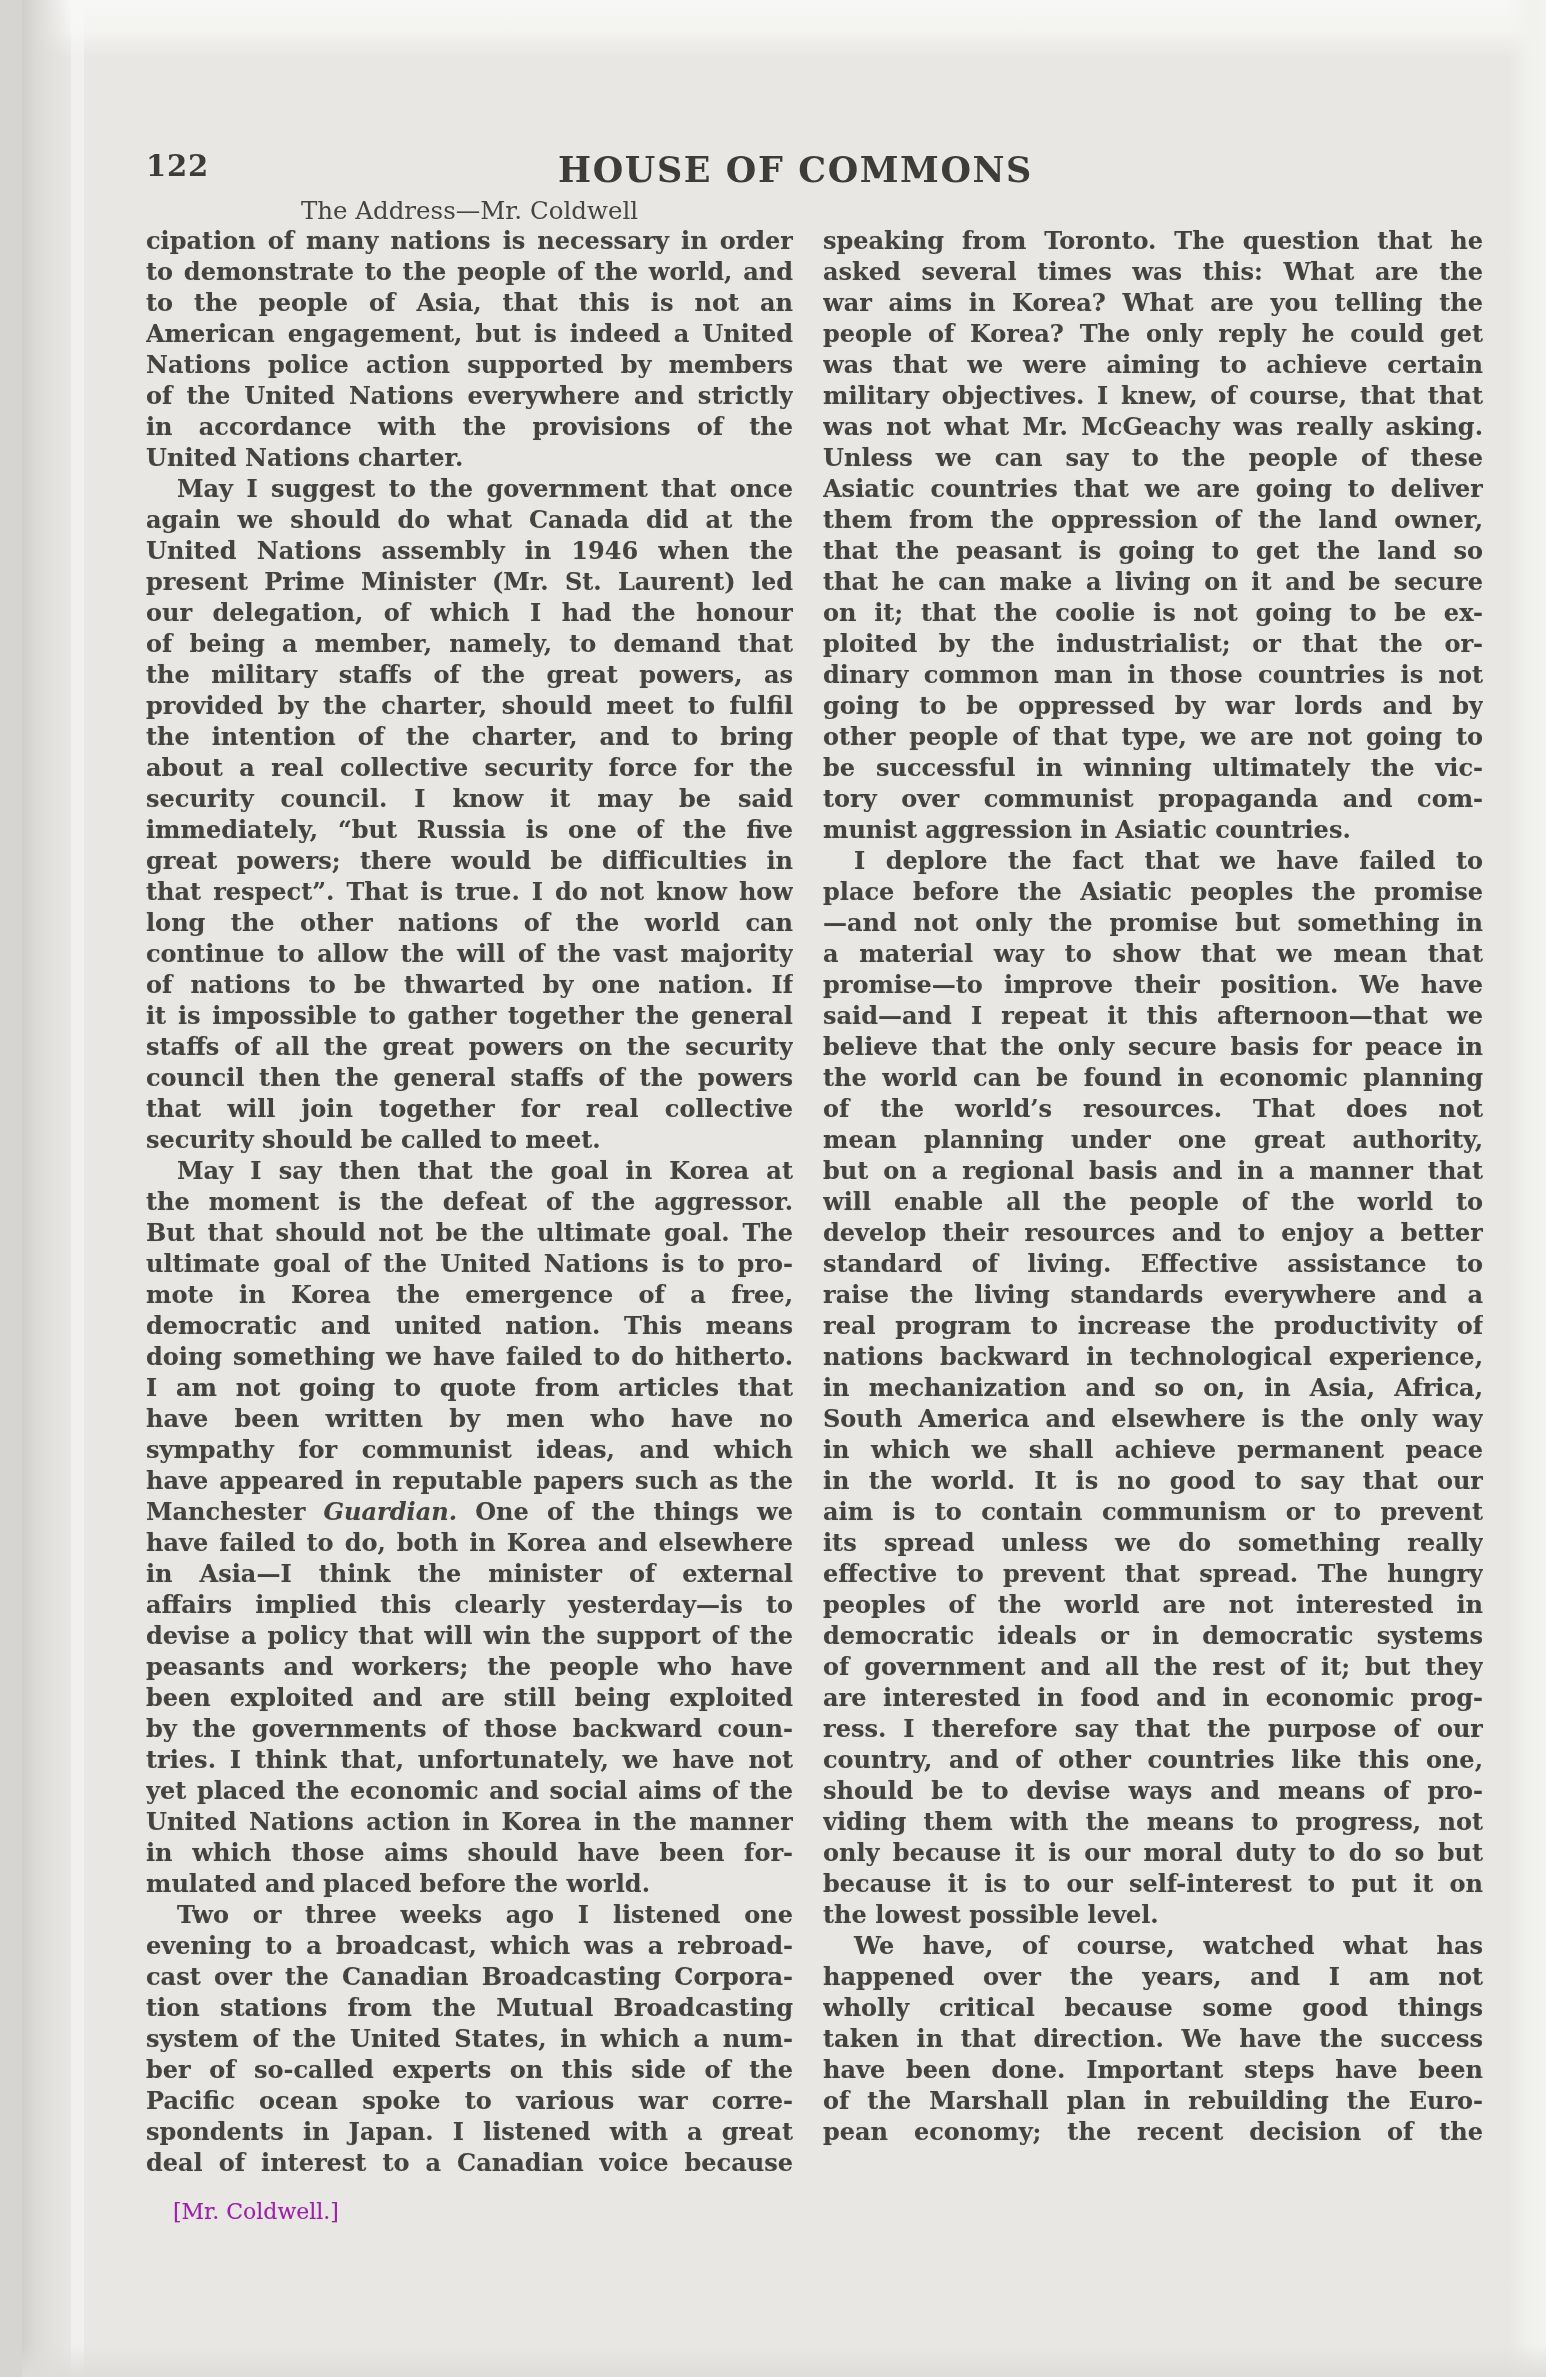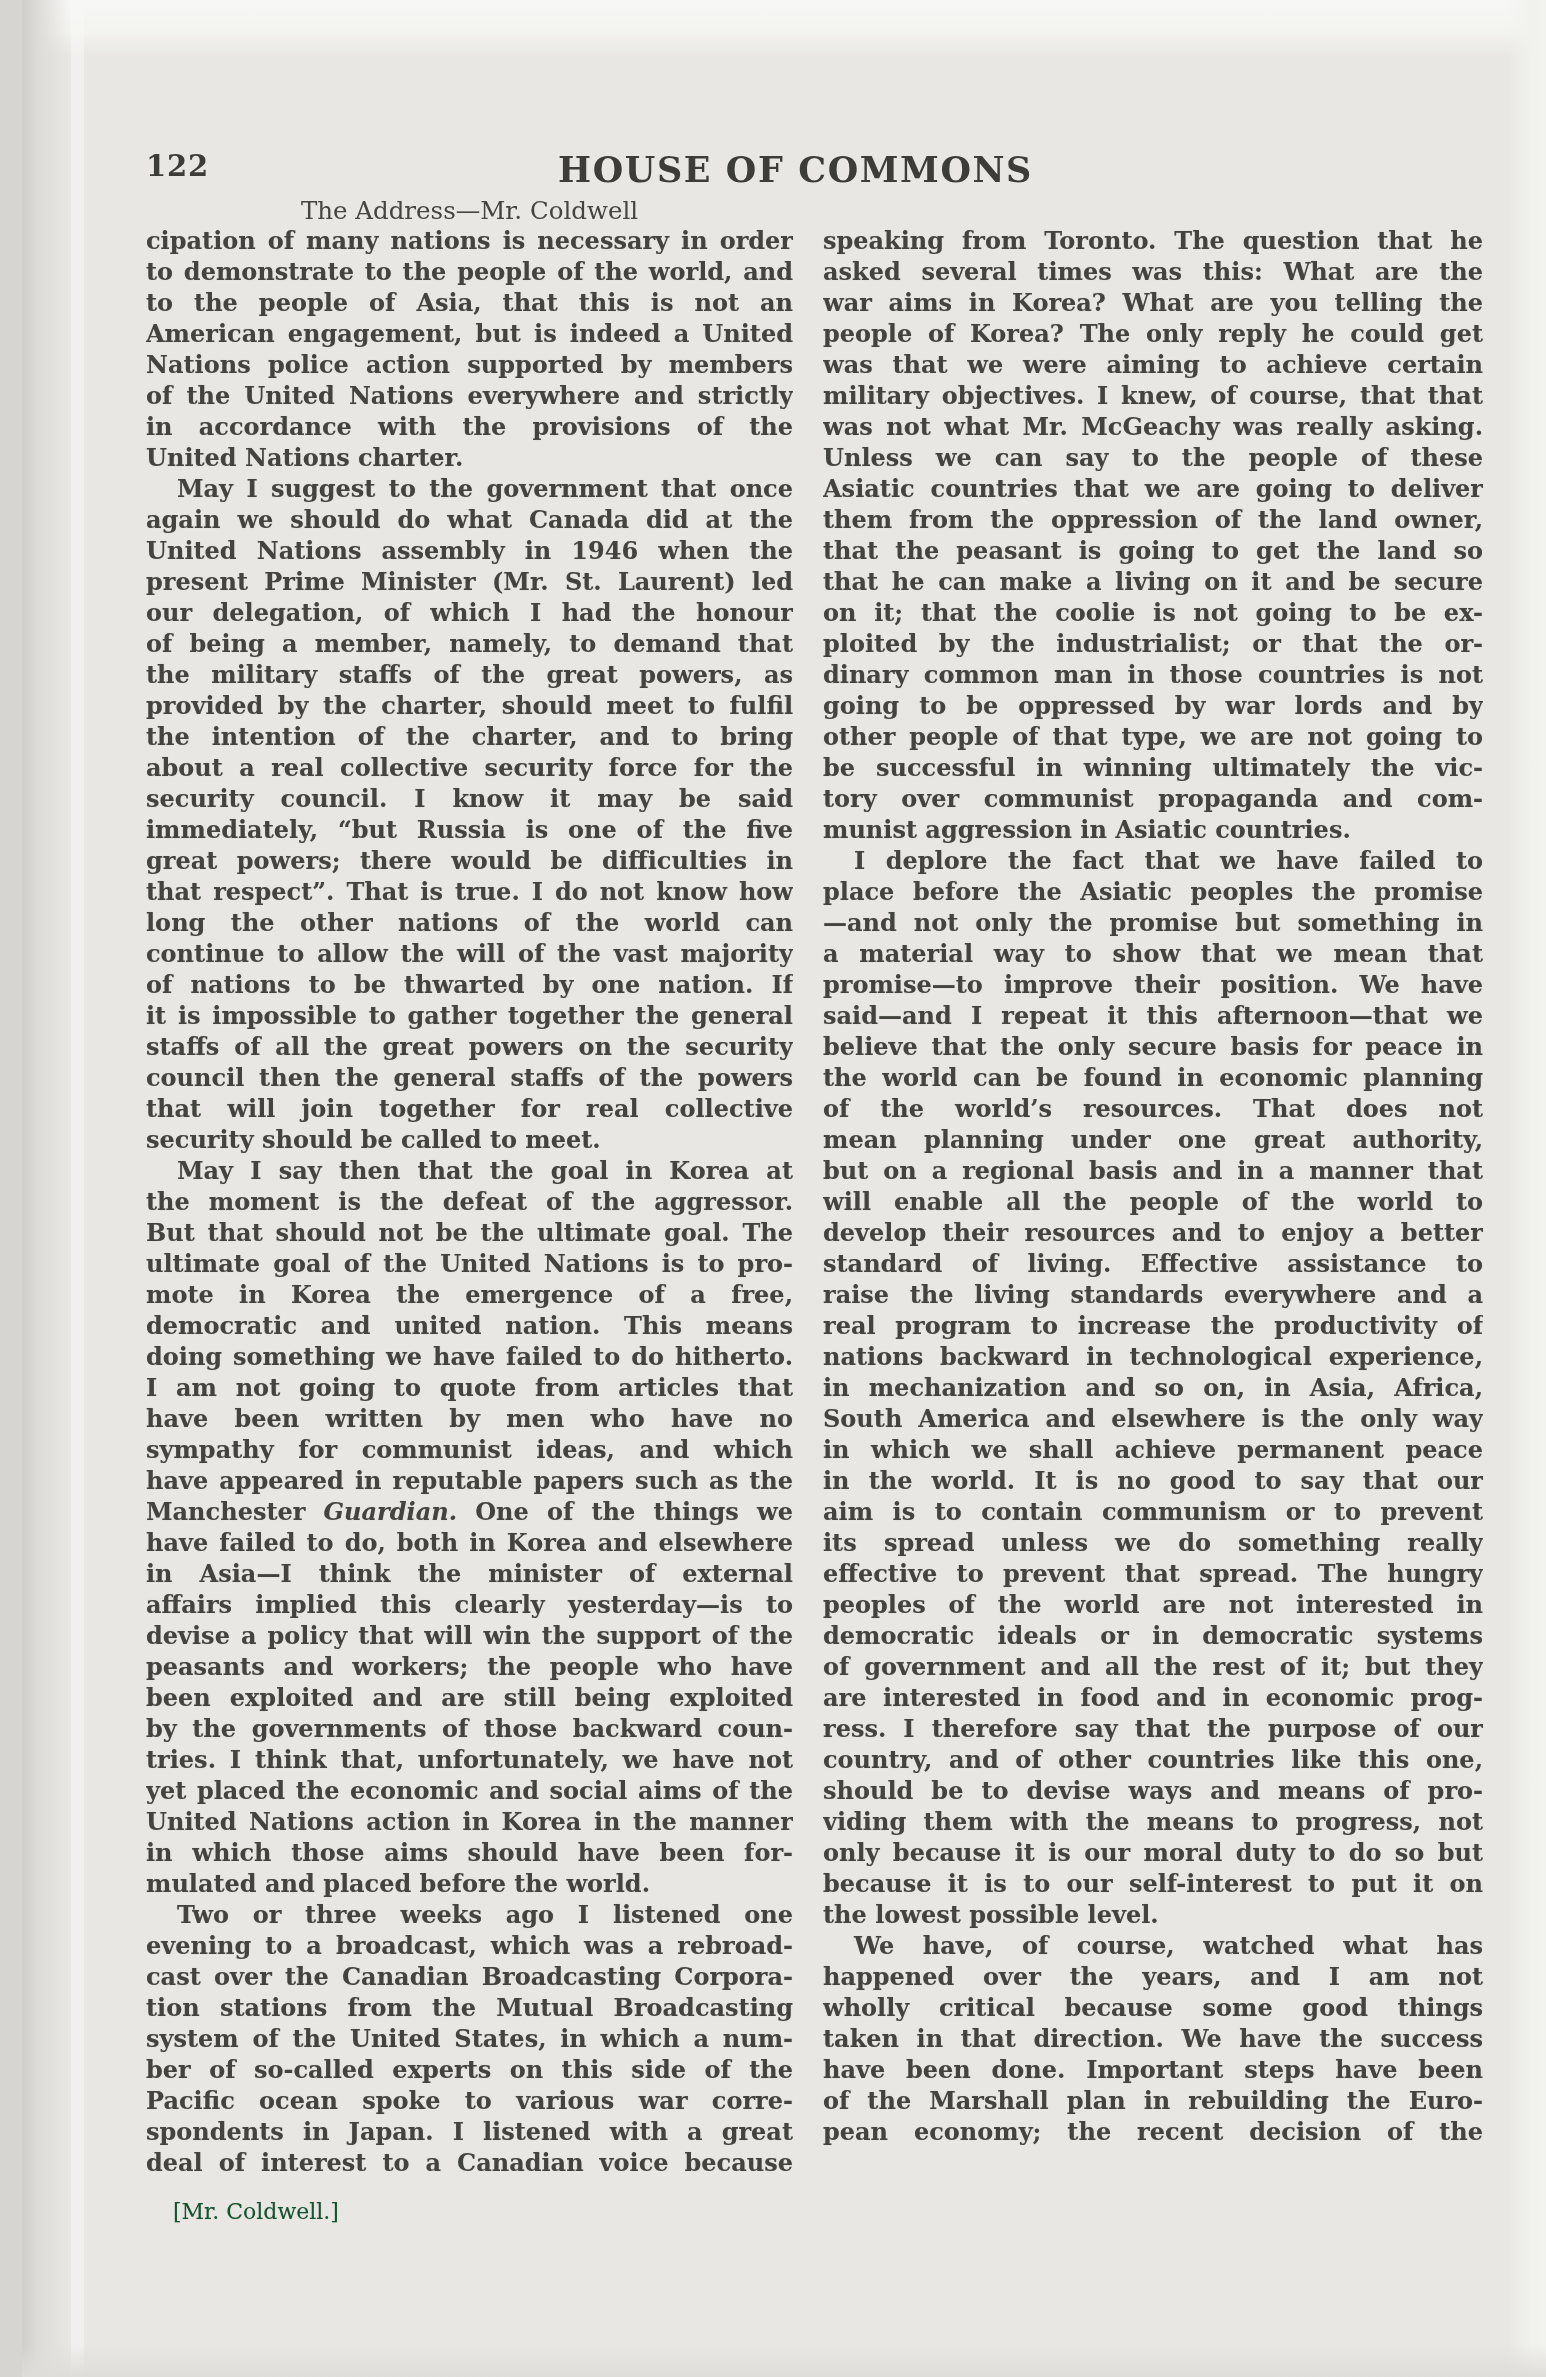--- a/index.html
+++ b/index.html
@@ -52,21 +52,21 @@
     height:31px;line-height:31px;
     text-align:justify;
     text-align-last:justify;
     overflow:hidden;
     white-space:normal;
   }
   .line.para-end{text-align-last:left;}
   .line.indent{text-indent:31px;}
   .footer{
     position:absolute;left:151px;top:2199px;
-    font-size:22px;color:#14532d;
+    font-size:22px;color:#a21caf;
     text-shadow:0 0 0.8px rgba(62,62,58,.28);
   }
 </style>
 </head>
 <body>
 
 <div class="page">
   <div class="edge top"></div>
   <div class="edge left"></div>
   <div class="edge leftslit"></div>

